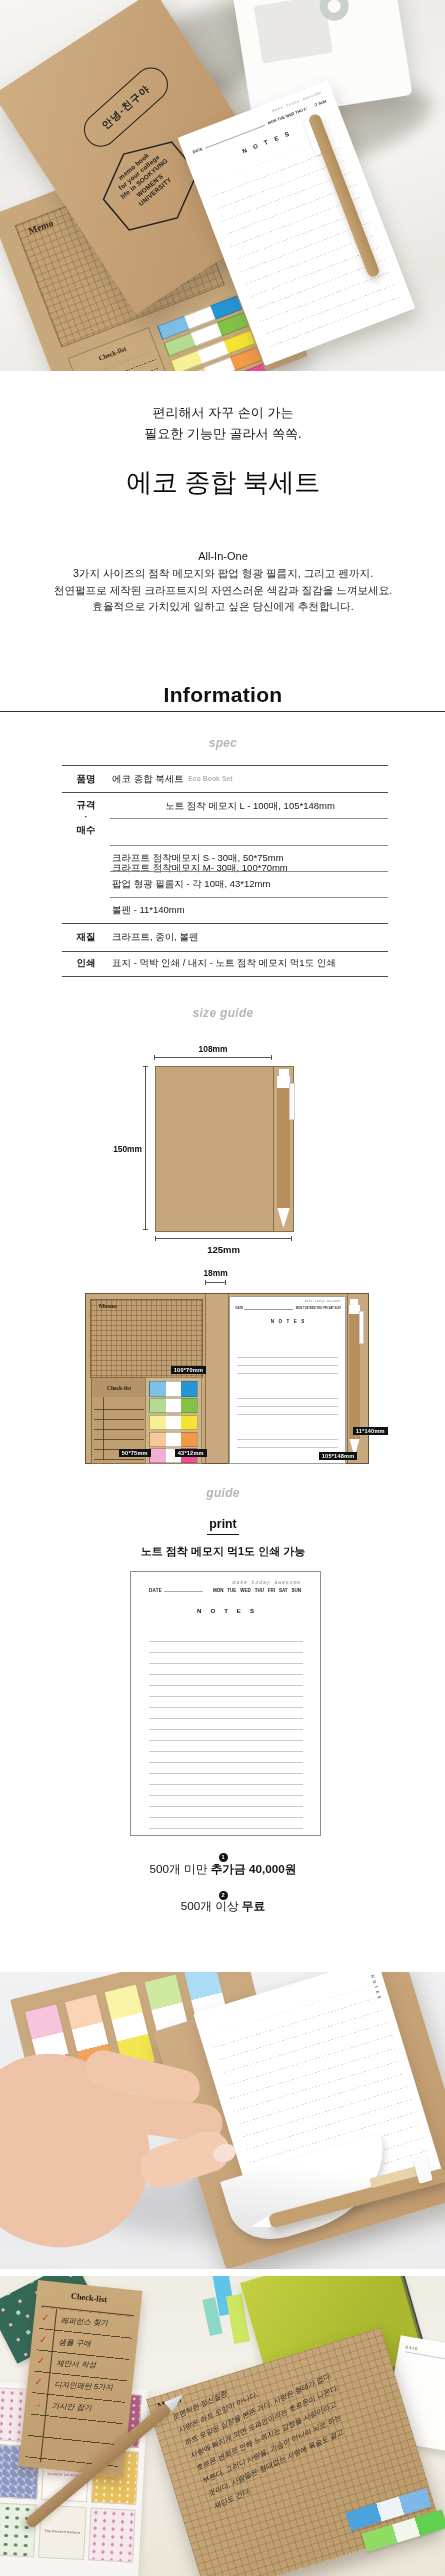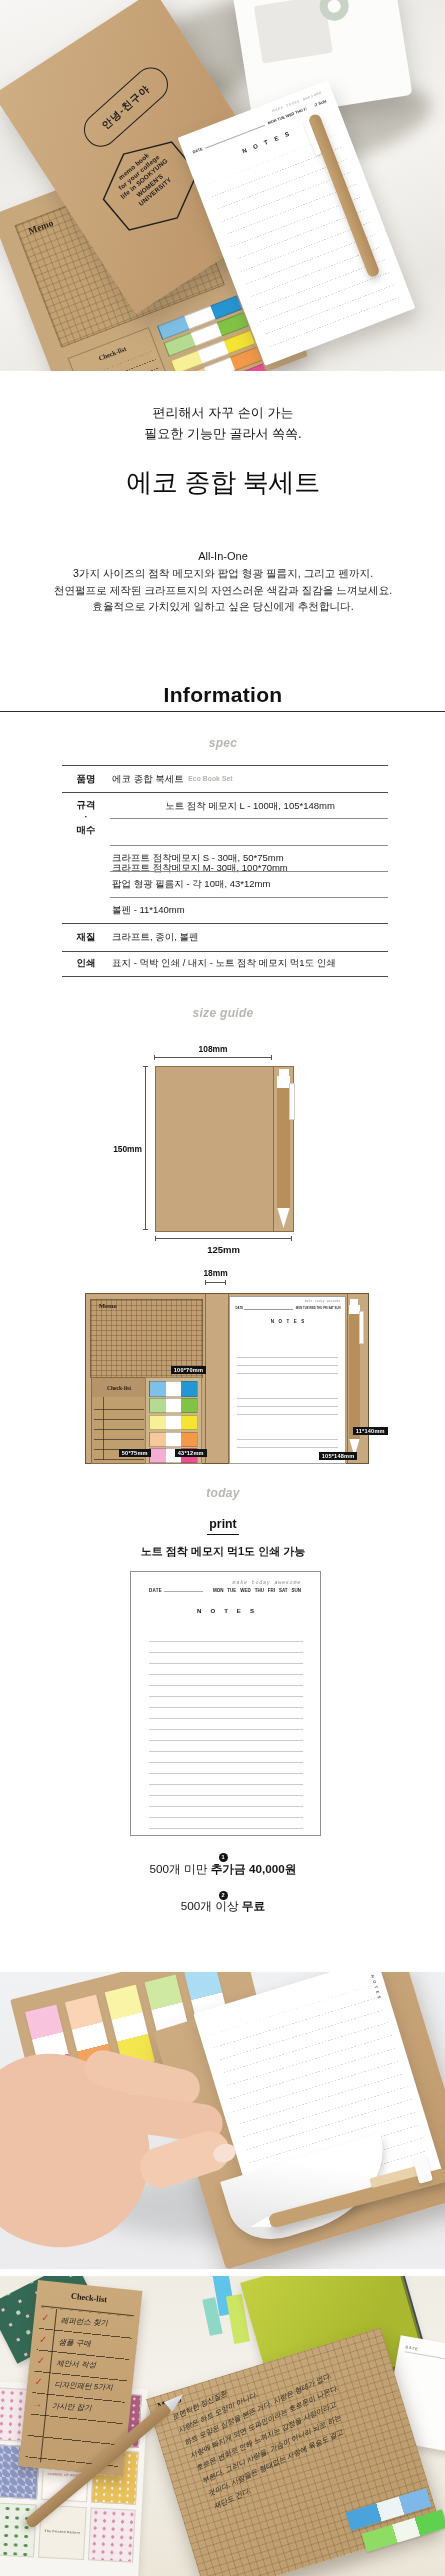--- a/index.html
+++ b/index.html
@@ -403,21 +403,21 @@
 
     <div class="spineline" style="left:261px;"></div>
     <div class="penw" style="left:264px;top:4.5px;width:7.8px;height:6.1px;"></div>
     <div class="penw" style="left:263px;top:10.6px;width:11px;height:9.5px;"></div>
     <div class="penbar" style="left:263px;top:20px;width:11px;height:125px;"></div>
     <div class="penw" style="left:273px;top:16.7px;width:3.3px;height:31px;border:0.6px solid #cfcfcf;"></div>
     <div class="pentip" style="left:263px;top:145px;width:11px;height:18px;"></div>
     <div class="sizetag" style="left:267px;top:133px;">11*140mm</div>
   </div>
 
-  <div class="abs ctr h-gray h-option">today</div>
+  <div class="abs ctr h-gray h-option">guide</div>
   <div class="abs ctr print-wrap">
     <span class="print-title">print</span>
   </div>
   <div class="abs ctr opt-desc">노트 점착 메모지 먹1도 인쇄 가능</div>
 
   <div class="abs preview">
     <div class="tag mono">make today awesome</div>
     <div class="dt">
       <span class="dlab">DATE</span>
       <span class="ln"></span>

